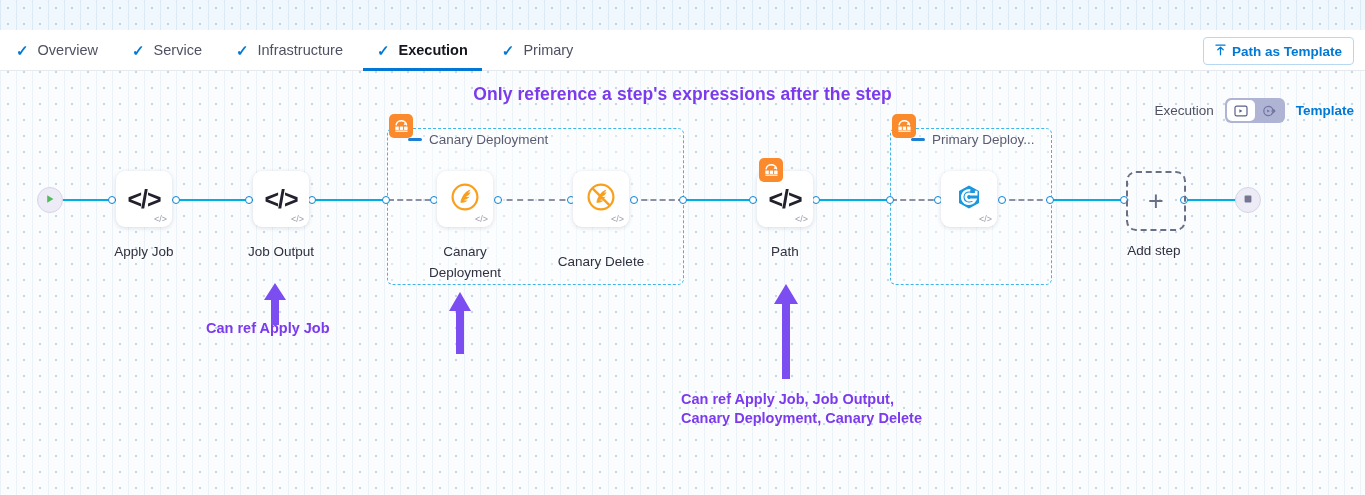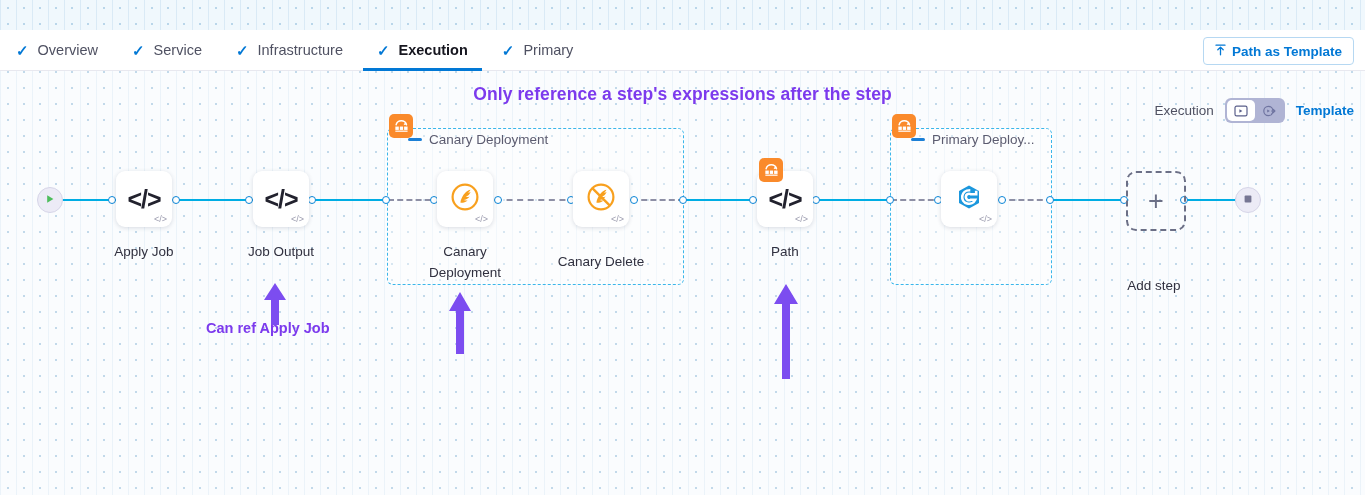--- a/index.html
+++ b/index.html
@@ -310,34 +310,36 @@
         <path d="M15 3.4 25 9v12L15 26.6 5 21V9z" fill="#1b97dd"></path>
         <path d="M15 8.2a6.8 6.8 0 1 0 6.2 9.6h-4.6a3.2 3.2 0 1 1 0-5.6h5.6V10" fill="none" stroke="#fff" stroke-width="2.6" stroke-linecap="square"></path>
       </svg>
     </span>
     <span class="cornerglyph">&lt;/&gt;</span>
   </div>
 
   <div class="addstep" style="left:1126px;top:171px;">
     <span>+</span>
   </div>
-  <div class="nodelabel" style="left:1096px;top:240px;width:116px;margin-top:35px;">Add step</div>
+  <div class="nodelabel" style="left:1096px;top:240px;width:116px;">Add step</div>
 
   <span class="arrow" style="left:262px;top:282px;">
     <svg width="26" height="44" viewBox="0 0 26 44">
         <path d="M13 1 24 18h-7v25h-8V18H2z" fill="#7c4df0"></path>
       </svg>
   </span>
   <div class="anno-text" style="left:206px;top:319px;">Can ref Apply Job</div>
 
   <span class="arrow" style="left:447px;top:291px;">
     <svg width="26" height="64" viewBox="0 0 26 64">
         <path d="M13 1 24 20h-7v43h-8V20H2z" fill="#7c4df0"></path>
       </svg>
   </span>
 
   <span class="arrow" style="left:772px;top:283px;">
     <svg width="28" height="97" viewBox="0 0 28 97">
         <path d="M14 1 26 21h-8v75h-8V21H2z" fill="#7c4df0"></path>
       </svg>
   </span>
+  <div class="anno-text" style="left:681px;top:390px;">Can ref Apply Job, Job Output,
+Canary Deployment, Canary Delete</div>
 
 </div>
 
 </body></html>

